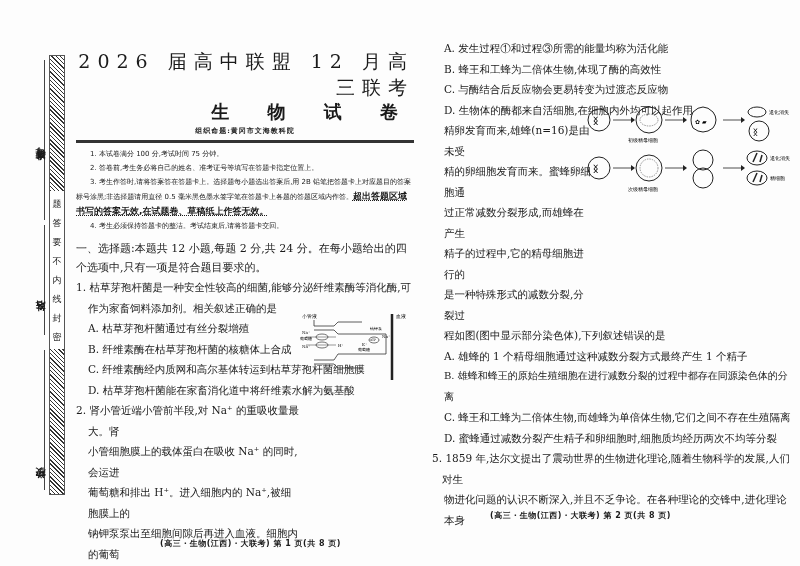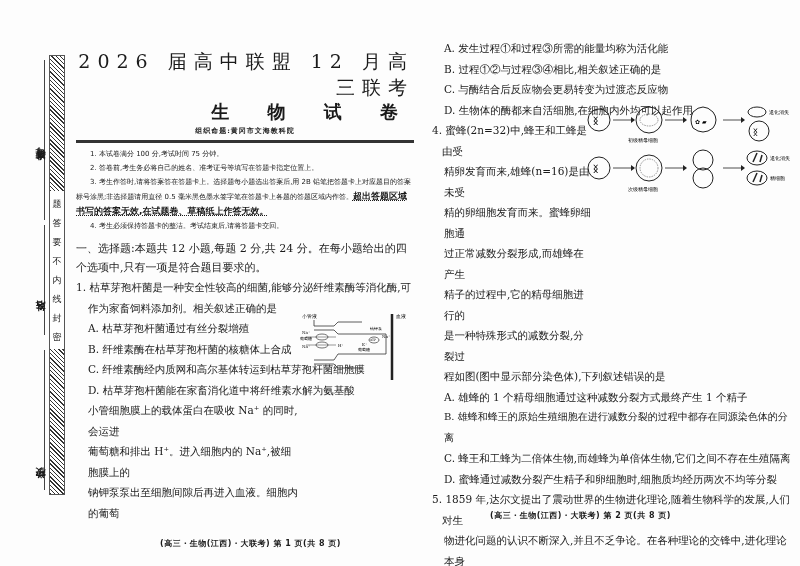--- a/index.html
+++ b/index.html
@@ -89,20 +89,21 @@
 
     <div class="section">一、选择题:本题共 12 小题,每题 2 分,共 24 分。在每小题给出的四个选项中,只有一项是符合题目要求的。</div>
 
     <div class="q"><span>1.</span> <span>枯草芽孢杆菌是一种安全性较高的细菌,能够分泌纤维素酶等消化酶,可作为家畜饲料添加剂。相关叙述正确的是</span></div>
     <div class="opt">A. 枯草芽孢杆菌通过有丝分裂增殖</div>
     <div class="opt">B. 纤维素酶在枯草芽孢杆菌的核糖体上合成</div>
     <div class="opt">C. 纤维素酶经内质网和高尔基体转运到枯草芽孢杆菌细胞膜</div>
     <div class="opt">D. 枯草芽孢杆菌能在家畜消化道中将纤维素水解为氨基酸</div>
 
     <div style="width:225px;">
+      <div class="q"><span>2.</span> <span>肾小管近端小管前半段,对 Na⁺ 的重吸收量最大。肾</span></div>
       <div class="opt">小管细胞膜上的载体蛋白在吸收 Na⁺ 的同时,会运进</div>
       <div class="opt">葡萄糖和排出 H⁺。进入细胞内的 Na⁺,被细胞膜上的</div>
       <div class="opt">钠钾泵泵出至细胞间隙后再进入血液。细胞内的葡萄</div>
 
     </div>
 
   </div>
 
   <svg class="kidney" viewBox="0 0 112 70">
     <text x="2" y="6" font-size="5">小管液</text>
@@ -122,26 +123,25 @@
     <ellipse cx="74" cy="28" rx="5" ry="3" fill="none" stroke="#333" stroke-width="0.7"></ellipse>
     <text x="70" y="29" font-size="3">ATP</text>
     <text x="70" y="18" font-size="4">钠钾泵</text>
     <text x="82" y="26" font-size="4">Na⁺</text>
     <text x="62" y="34" font-size="4">K⁺</text>
     <text x="58" y="39" font-size="4">葡萄糖</text>
   </svg>
 
   <div class="col col-right">
     <div class="opt">A. 发生过程①和过程③所需的能量均称为活化能</div>
-    <div class="opt">B. 过程①②与过程③④相比,相关叙述正确的是</div>
+    <div class="opt">B. 蜂王和工蜂为二倍体生物,体现了酶的高效性</div>
     <div class="opt">C. 与酶结合后反应物会更易转变为过渡态反应物</div>
     <div class="opt">D. 生物体的酶都来自活细胞,在细胞内外均可以起作用</div>
 
     <div style="width:160px;">
-      <div class="q" style="padding-left:10px;text-indent:-10px;"><span>4.</span> <span>蜜蜂(2n=32)中,蜂王和工蜂是由受</span></div>
       <div class="opt">精卵发育而来,雄蜂(n=16)是由未受</div>
       <div class="opt">精的卵细胞发育而来。蜜蜂卵细胞通</div>
       <div class="opt">过正常减数分裂形成,而雄蜂在产生</div>
       <div class="opt">精子的过程中,它的精母细胞进行的</div>
       <div class="opt">是一种特殊形式的减数分裂,分裂过</div>
     </div>
     <div class="opt">程如图(图中显示部分染色体),下列叙述错误的是</div>
     <div class="opt">A. 雄蜂的 1 个精母细胞通过这种减数分裂方式最终产生 1 个精子</div>
     <div class="opt" style="font-size:10px;">B. 雄蜂和蜂王的原始生殖细胞在进行减数分裂的过程中都存在同源染色体的分离</div>
     <div class="opt">C. 蜂王和工蜂为二倍体生物,而雄蜂为单倍体生物,它们之间不存在生殖隔离</div>

